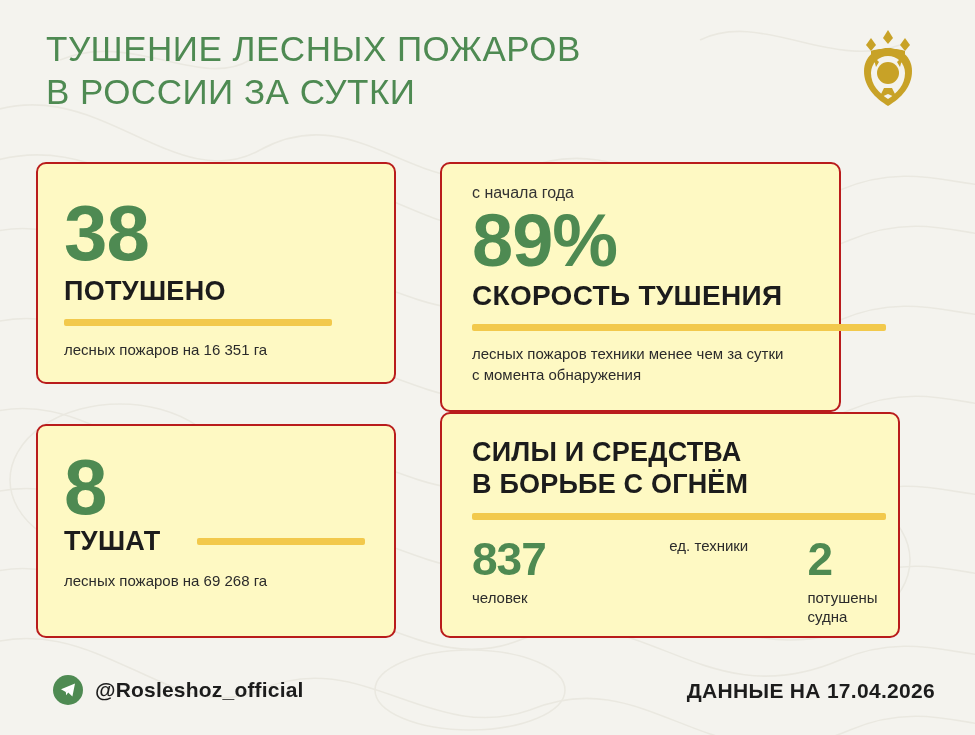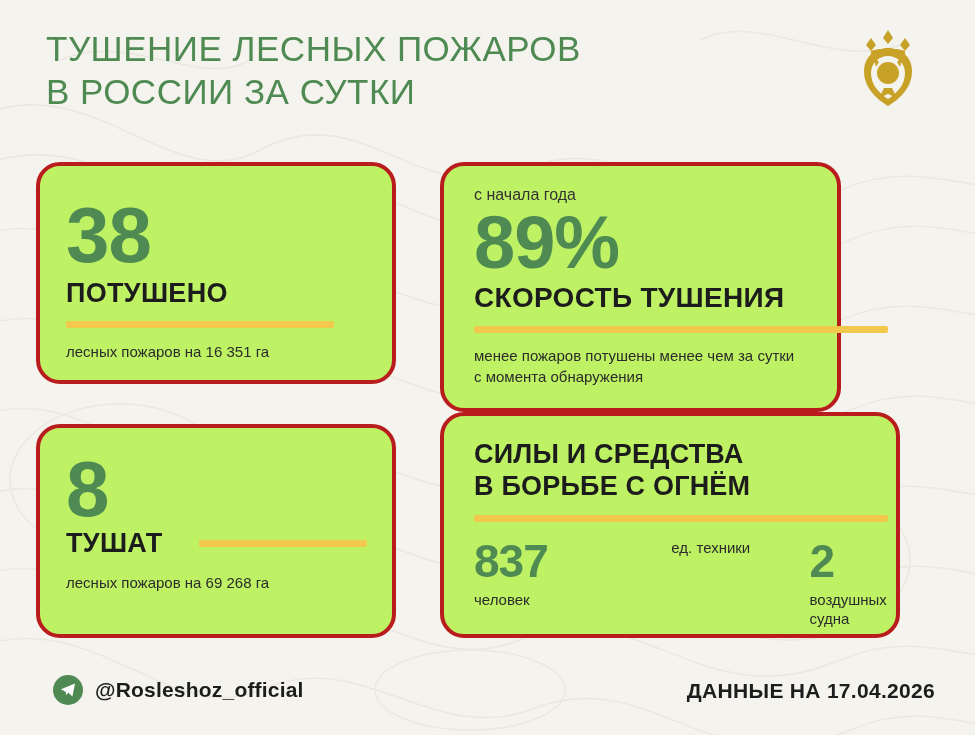--- a/index.html
+++ b/index.html
@@ -55,23 +55,23 @@
     position: absolute;
     right: 48px;
     top: 26px;
     width: 78px;
     height: 86px;
   }
 
   
   .card {
     position: absolute;
-    background: #bef264;
-    border: 4px solid #b91c1c;
-    border-radius: 24px;
+    background: #fef9c3;
+    border: 2px solid #b91c1c;
+    border-radius: 10px;
     box-sizing: border-box;
   }
 
   .card-potusheno {
     left: 36px;
     top: 162px;
     width: 360px;
     height: 222px;
   }
   .card-tushat {
@@ -289,41 +289,41 @@
       <div class="sub">лесных пожаров на 69 268 га</div>
     </div>
   </div>
 
   <div class="card card-speed">
     <div class="spd-inner">
       <div class="small-cap">с начала года</div>
       <div class="big-num-speed">89%</div>
       <div class="label-strong">СКОРОСТЬ ТУШЕНИЯ</div>
       <div class="rule"></div>
-      <div class="sub">менее пожаров потушены менее чем за сутки</div>
+      <div class="sub">лесных пожаров техники менее чем за сутки</div>
       <div class="sub">с момента обнаружения</div>
     </div>
   </div>
 
   <div class="card card-forces">
     <div class="frc-inner">
       <div class="frc-title">СИЛЫ И СРЕДСТВА</div>
       <div class="frc-title">В БОРЬБЕ С ОГНЁМ</div>
       <div class="rule"></div>
       <div class="frc-stats">
         <div class="frc-stat frc-stat-people">
           <div class="num">837</div>
           <div class="cap">человек</div>
         </div>
         <div class="frc-stat frc-stat-tech">
           <div class="cap">ед. техники</div>
         </div>
         <div class="frc-stat frc-stat-air">
           <div class="num">2</div>
-          <div class="cap" style="white-space:pre-line">воздушных
+          <div class="cap" style="white-space:pre-line">потушены
 судна</div>
         </div>
       </div>
     </div>
   </div>
 
   <div class="footer-handle">
     <span class="tg-icon">
       <svg width="18" height="18" viewBox="0 0 18 18" aria-hidden="true">
         <path d="M2 8.2 L16 2.5 L13.4 15.4 L9.2 11.6 L7.2 14.2 L6.8 10.9 Z" fill="#ffffff"></path>

